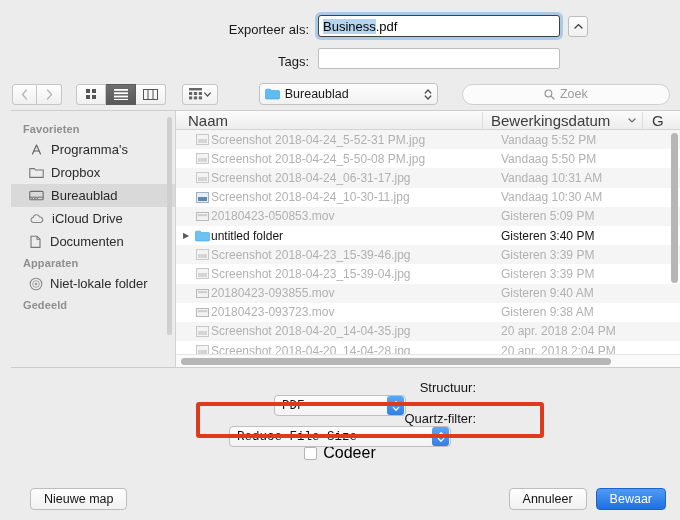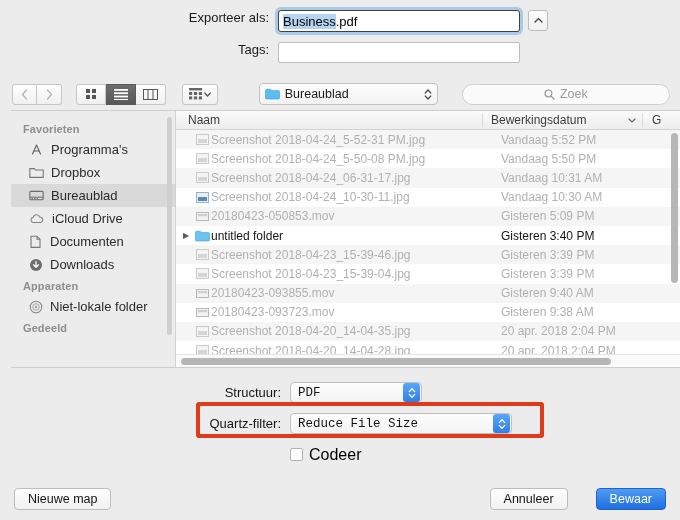--- a/index.html
+++ b/index.html
@@ -12,21 +12,21 @@
   }
   #dialog {
     position: relative;
     width: 680px; height: 520px;
     background: #ececec;
     display: flex; flex-direction: column;
   }
 
   
   .topbar { padding: 10px 0 4px 0; background: #ececec; }
-  .form-row { display: flex; align-items: flex-start; height: 27px; margin-bottom: 5px; }
+  .form-row { display: flex; align-items: flex-end; height: 27px; margin-bottom: 5px; padding-left: 40px; }
   .form-label {
     width: 278px; text-align: right; padding-right: 9px;
     font-size: 13px; color: #1a1a1a;
   }
   .name-field {
     width: 242px; height: 22px; background: #fff;
     border: 1px solid #404040; border-radius: 3px;
     box-shadow: 0 0 0 3px rgba(118,174,228,.55);
     display: flex; align-items: center; padding: 0 4px;
     font-size: 13px; color: #000;
@@ -114,21 +114,21 @@
   .side-item.selected { background: #d9d9d9; }
   .side-scroll {
     position: absolute; right: 3px; top: 6px;
     width: 5px; height: 218px; border-radius: 3px; background: #cfcfcf;
   }
 
   .filelist { flex: 1; position: relative; background: #fff; overflow: hidden; }
   .col-head {
     height: 19px; display: flex; align-items: center;
     background: linear-gradient(#fbfbfb,#ededed);
-    border-bottom: 1px solid #d3d3d3; font-size: 12px; color: #3c3c3c;
+    border-bottom: 1px solid #d3d3d3; font-size: 15px; color: #3c3c3c;
   }
   .ch-name { width: 307px; padding-left: 12px; border-right: 1px solid #dcdcdc; }
   .ch-date {
     width: 160px; padding-left: 8px; border-right: 1px solid #dcdcdc;
     display: flex; align-items: center; justify-content: space-between; padding-right: 6px;
   }
   .ch-size { flex: 1; padding-left: 9px; }
 
   .rows { position: relative; }
   .row {
@@ -153,21 +153,21 @@
     position: absolute; left: 0; bottom: 0; right: 0; height: 13px;
     background: #fafafa; border-top: 1px solid #e6e6e6;
   }
   .hscroll-thumb {
     position: absolute; left: 5px; top: 3px;
     width: 430px; height: 7px; border-radius: 4px; background: #b6b6b6;
   }
 
   
   .options { padding-top: 12px; position: relative; }
-  .opt-row { display: flex; align-items: center; height: 25px; margin-bottom: 6px; }
+  .opt-row { display: flex; align-items: center; height: 25px; margin-bottom: 6px; flex-direction: column; }
   .opt-label {
     width: 290px; text-align: right; padding-right: 9px;
     font-size: 13px; color: #141414;
   }
   .popup {
     height: 21px; background: linear-gradient(#fdfdfd,#f3f3f3);
     border: 1px solid #bfbfbf; border-radius: 4px;
     display: flex; align-items: center;
     font-size: 12.5px; color: #141414; padding-left: 7px;
     position: relative;
@@ -188,22 +188,22 @@
     border: 1px solid #b4b4b4; border-radius: 2px; margin-right: 6px;
   }
   .redbox {
     position: absolute; left: 196px; top: 34px;
     width: 348px; height: 36px;
     border: 4px solid #de3a1c; border-radius: 3px; pointer-events: none;
   }
 
   
   .footer {
-    position: absolute; left: 0; right: 0; bottom: 0; height: 42px;
-    display: flex; align-items: center; padding: 0 14px; gap: 19px;
+    position: absolute; left: 16px; right: 0; bottom: 0; height: 42px;
+    display: flex; align-items: center; padding: 0 14px;
   }
   .btn {
     height: 22px; padding: 0 13px; border-radius: 4px;
     font-size: 12.5px; display: flex; align-items: center; justify-content: center;
     background: linear-gradient(#fefefe,#f1f1f1); border: 1px solid #bdbdbd; color: #141414;
   }
   .btn.primary {
     background: linear-gradient(#4f9bf5,#1f6fe0);
     border-color: #1f63c8; color: #fff;
   }
@@ -339,27 +339,20 @@
             </svg>
           <span>iCloud Drive</span>
         </div>
         <div class="side-item">
           <svg class="icon" width="14" height="14" viewBox="0 0 14 14">
               <path d="M2 1.2 H8 L11 4.2 V12.4 H2 Z" fill="none" stroke="#777" stroke-width="1.1"></path>
               <path d="M8 1.2 V4.2 H11" fill="none" stroke="#777" stroke-width="1.1"></path>
             </svg>
           <span>Documenten</span>
         </div>
-        <div class="side-item">
-          <svg class="icon" width="14" height="14" viewBox="0 0 14 14">
-              <circle cx="7" cy="7" r="6" fill="#6d6d6d"></circle>
-              <path d="M7 3.6 V9 M4.6 6.8 L7 9.4 L9.4 6.8" stroke="#fff" stroke-width="1.3" fill="none" stroke-linecap="round" stroke-linejoin="round"></path>
-            </svg>
-          <span>Downloads</span>
-        </div>
       </div>
       <div>
         <div class="side-head">Apparaten</div>
         <div class="side-item">
           <svg class="icon" width="14" height="14" viewBox="0 0 14 14">
               <circle cx="7" cy="7" r="5.8" fill="none" stroke="#8a8a8a" stroke-width="1.1"></circle>
               <circle cx="7" cy="7" r="3.3" fill="none" stroke="#a5a5a5" stroke-width="1"></circle>
               <circle cx="7" cy="7" r="1.2" fill="#9b9b9b"></circle>
             </svg>
           <span>Niet-lokale folder</span>

